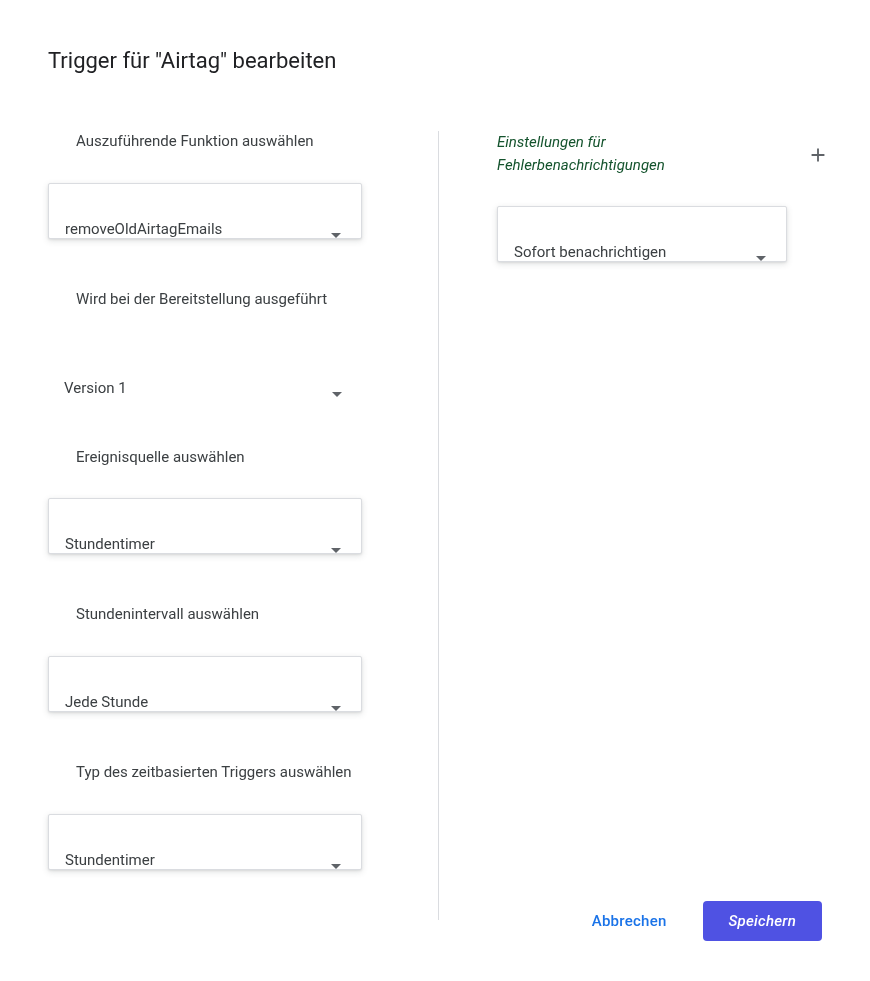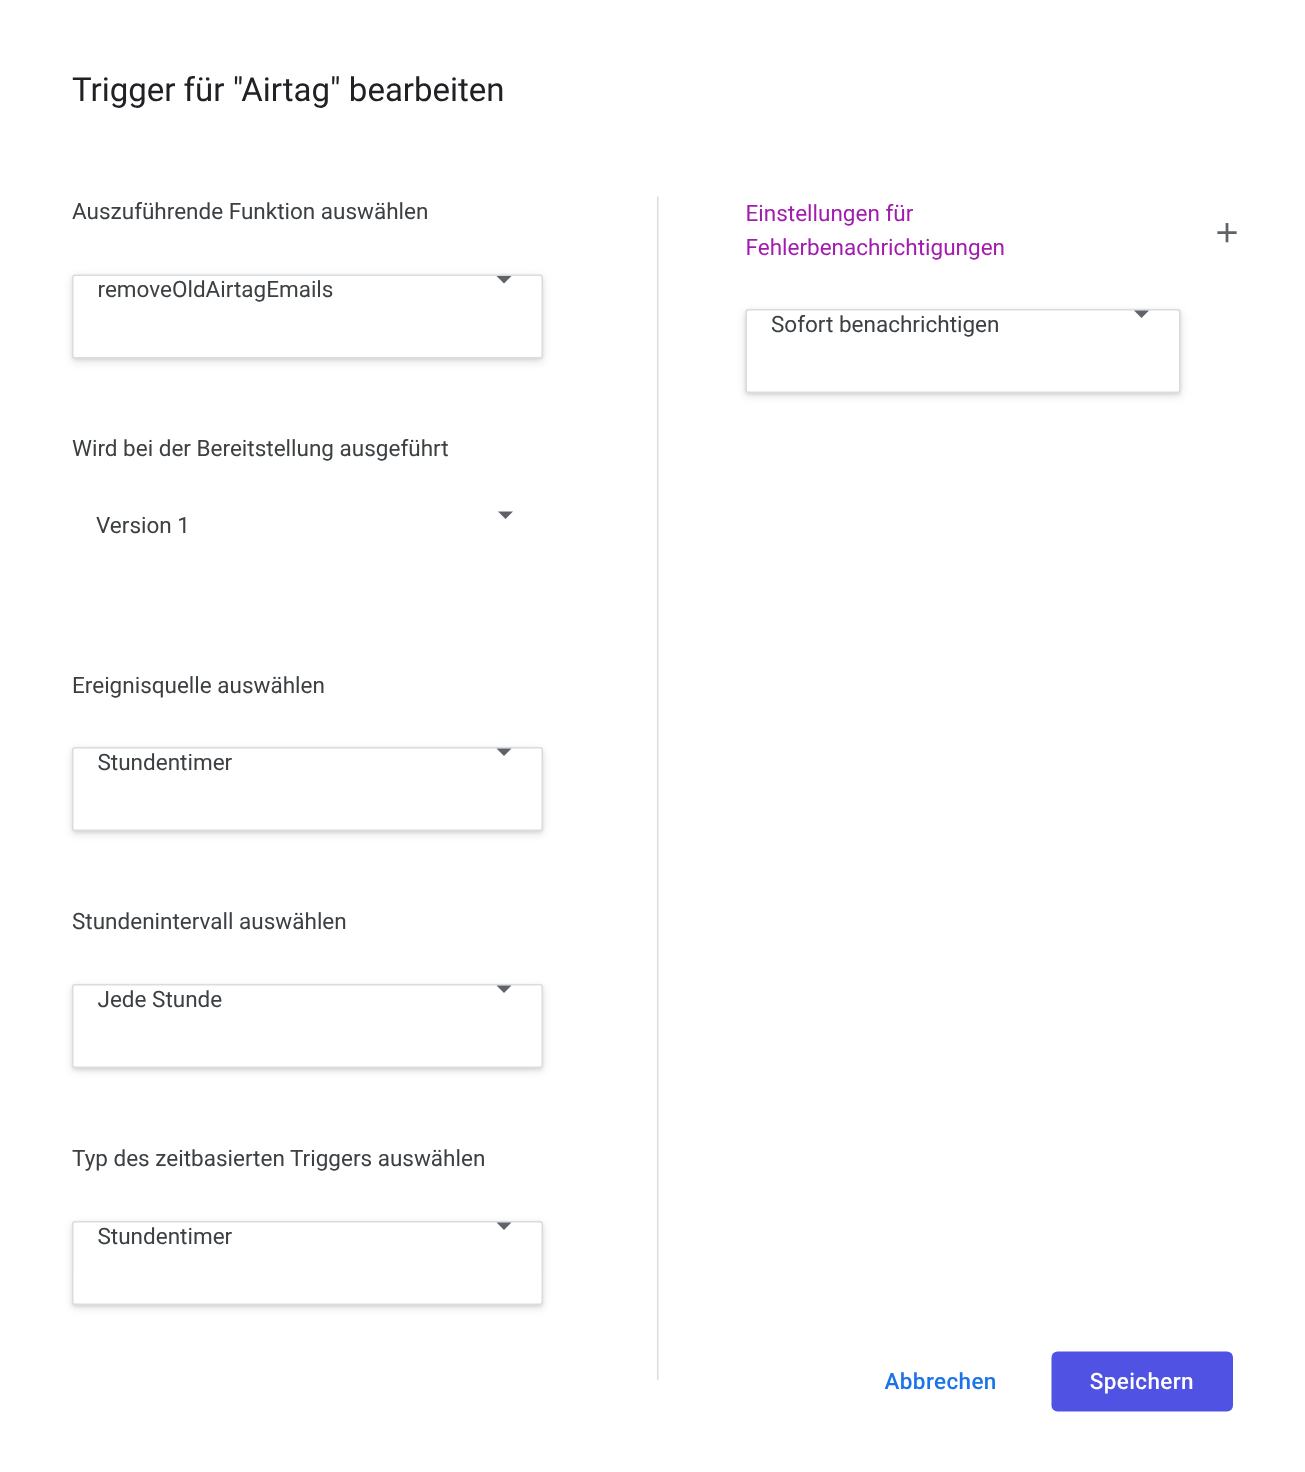--- a/index.html
+++ b/index.html
@@ -41,29 +41,30 @@
       min-height: 760px;
     }
     .field-group {
       margin-bottom: 50px;
     }
     .field-label {
       font-size: 15px;
       color: #3c4043;
       margin-bottom: 30px;
       line-height: 1.45;
+      margin-left: 28px;
     }
     .select-box {
       position: relative;
       background: #fff;
       border: 1px solid #dadce0;
       border-radius: 2px;
       height: 56px;
       display: flex;
-      align-items: flex-start;
+      align-items: flex-end;
       padding: 0 16px;
       cursor: pointer;
       box-shadow: 0 2px 6px rgba(60,64,67,0.15), 0 1px 2px rgba(60,64,67,0.1);
       width: 314px;
       gap: 32px;
     }
     .select-box.borderless {
       border: none;
       box-shadow: none;
       background: transparent;
@@ -85,23 +86,24 @@
       margin-right: 4px;
     }
     .right-header {
       display: flex;
       align-items: flex-start;
       justify-content: space-between;
       margin-bottom: 30px;
     }
     .right-label {
       font-size: 15px;
-      color: #a21caf;
+      color: #14532d;
       line-height: 1.5;
       max-width: 250px;
+      font-style: italic;
     }
     .plus-icon {
       cursor: pointer;
       display: flex;
       align-items: center;
       justify-content: center;
       width: 24px;
       height: 24px;
       margin-top: 12px;
     }
@@ -130,20 +132,21 @@
     }
     .btn-text {
       background: transparent;
       color: #1a73e8;
       padding: 10px 12px;
     }
     .btn-primary {
       background: #4f52e3;
       color: #fff;
       padding: 11px 26px;
+      font-style: italic;
     }
   </style>
 </head>
 <body>
 
 <div class="container">
   <h1 class="page-title">Trigger für "Airtag" bearbeiten</h1>
 
   <div class="columns">
     <div class="left-col">

